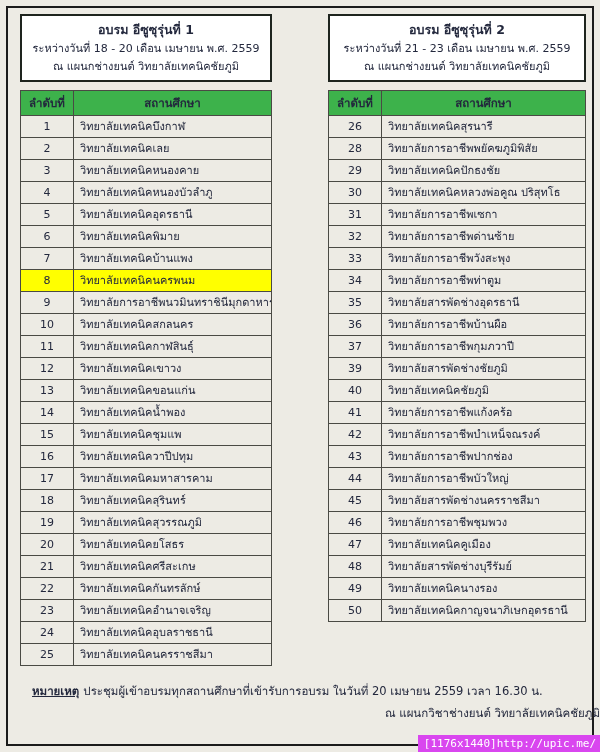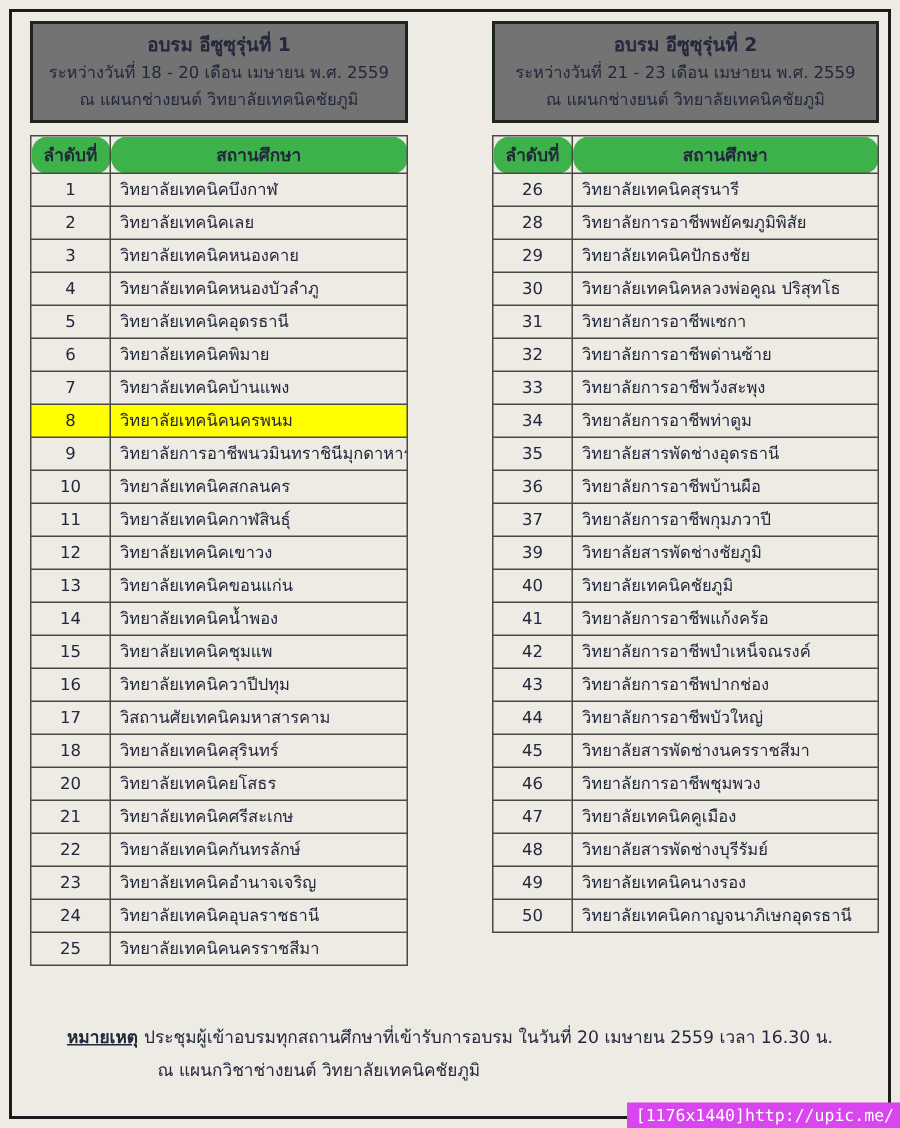--- a/index.html
+++ b/index.html
@@ -13,48 +13,48 @@
     position:absolute;inset:6px;border:2px solid #1b1b1b;pointer-events:none;
   }
   .columns{
     position:absolute;top:14px;left:20px;right:14px;
     display:flex;justify-content:space-between;
   }
   .col-left{width:252px;}
   .col-right{width:258px;}
   .head-box{
     border:2px solid #1e241e;
-    background:#737373;
+    background:#ffffff;
     text-align:center;
     padding:4px 2px;
   }
   .hb-title{font-size:12.5px;font-weight:bold;line-height:20px;}
   .hb-line{font-size:11px;line-height:18px;}
   .roster{
     border-collapse:collapse;width:100%;margin-top:8px;table-layout:fixed;
   }
   .roster th,.roster td{
     border:1px solid #4a4a44;
     font-size:11px;
     line-height:1.25;
     overflow:hidden;white-space:nowrap;
   }
   .roster th{
-    background:#3db24b;height:22px;font-weight:bold;font-size:11.5px;border-radius:11px;
+    background:#3db24b;height:22px;font-weight:bold;font-size:11.5px;
   }
   .roster th.num, .roster td.num{width:50px;text-align:center;}
   .roster td{height:19px;}
   .roster td.name{padding-left:6px;margin-top:10px;}
   .roster tr.hl td{background:#ffff00;}
   .note{
     position:absolute;top:682px;left:0;right:0;font-size:11.5px;
   }
-  .note-line1{text-align:center;}
+  .note-line1{text-align:left;padding-left:32px;}
   .note-label{font-weight:bold;text-decoration:underline;margin-right:4px;}
-  .note-line2{margin:4px 0 0 105px;}
+  .note-line2{margin:4px 0 0 105px;text-align:right;}
   .watermark{
     position:absolute;right:0;bottom:0;
     background:#d946ef;color:#fff;
     font-family:"DejaVu Sans Mono",monospace;
     font-size:11px;line-height:15px;padding:1px 4px 1px 6px;
   }
 </style>
 </head>
 <body>
 
@@ -136,25 +136,29 @@
             <tr>
               <td class="num">15</td>
               <td class="name">วิทยาลัยเทคนิคชุมแพ</td>
             </tr>
             <tr>
               <td class="num">16</td>
               <td class="name">วิทยาลัยเทคนิควาปีปทุม</td>
             </tr>
             <tr>
               <td class="num">17</td>
-              <td class="name">วิสถานศัยเทคนิคมหาสารคาม</td>
+              <td class="name">วิทยาลัยเทคนิคมหาสารคาม</td>
             </tr>
             <tr>
               <td class="num">18</td>
               <td class="name">วิทยาลัยเทคนิคสุรินทร์</td>
+            </tr>
+            <tr>
+              <td class="num">19</td>
+              <td class="name">วิทยาลัยเทคนิคสุวรรณภูมิ</td>
             </tr>
             <tr>
               <td class="num">20</td>
               <td class="name">วิทยาลัยเทคนิคยโสธร</td>
             </tr>
             <tr>
               <td class="num">21</td>
               <td class="name">วิทยาลัยเทคนิคศรีสะเกษ</td>
             </tr>
             <tr>

